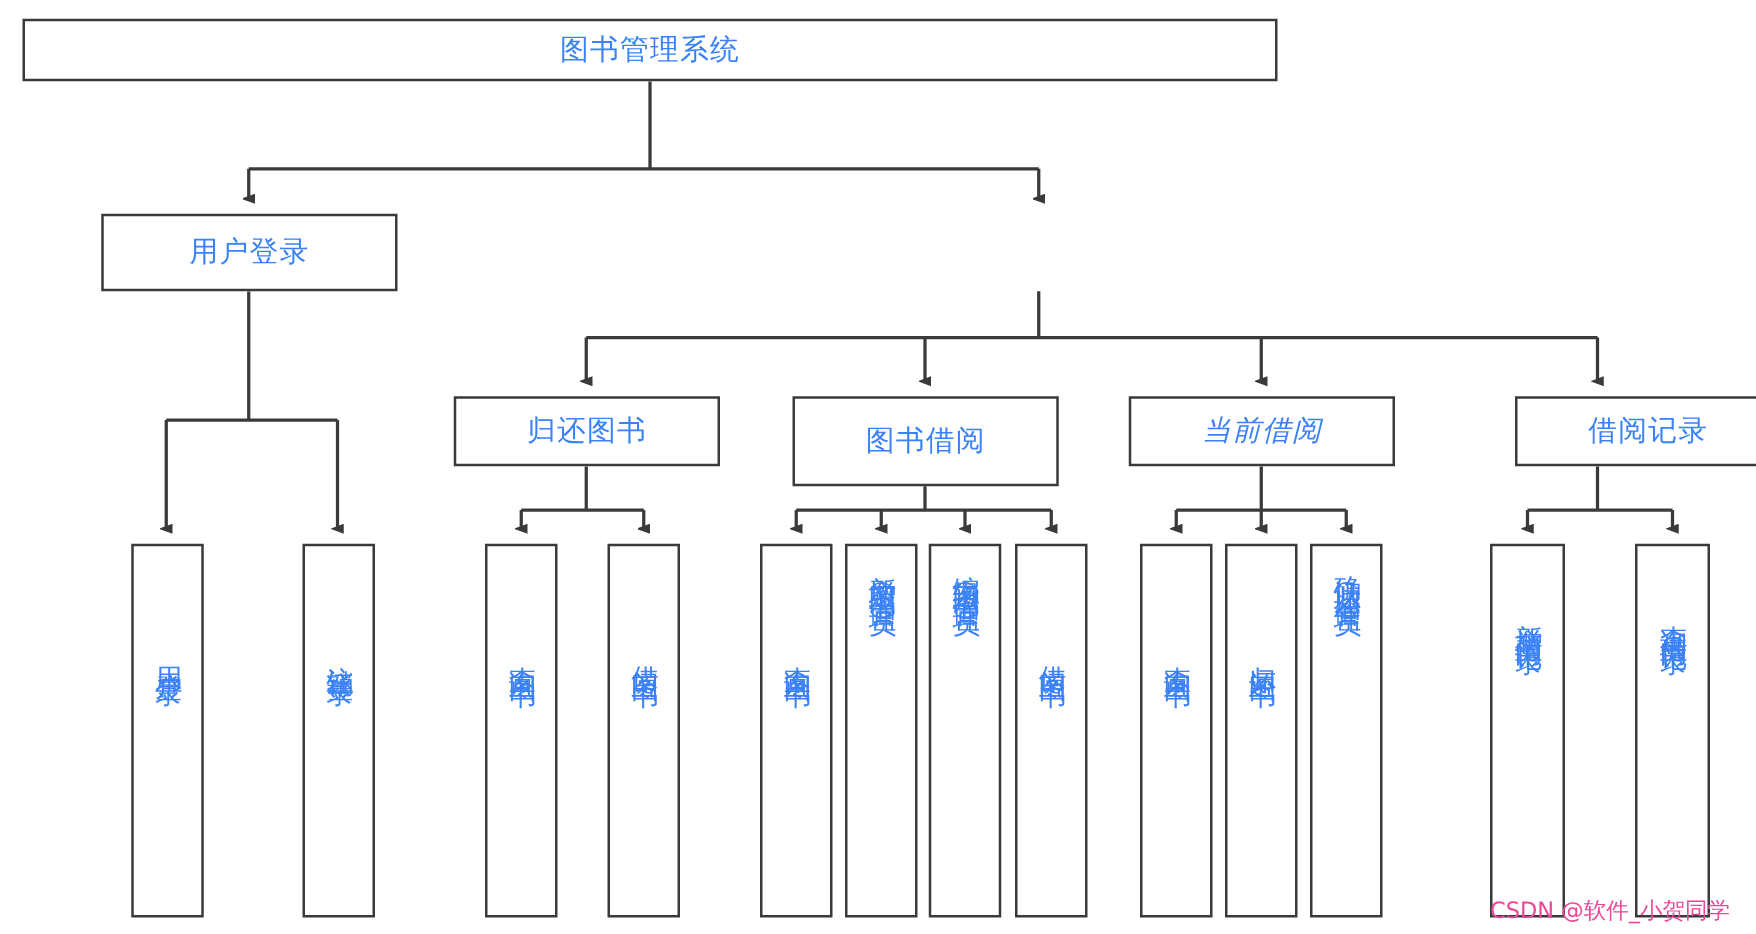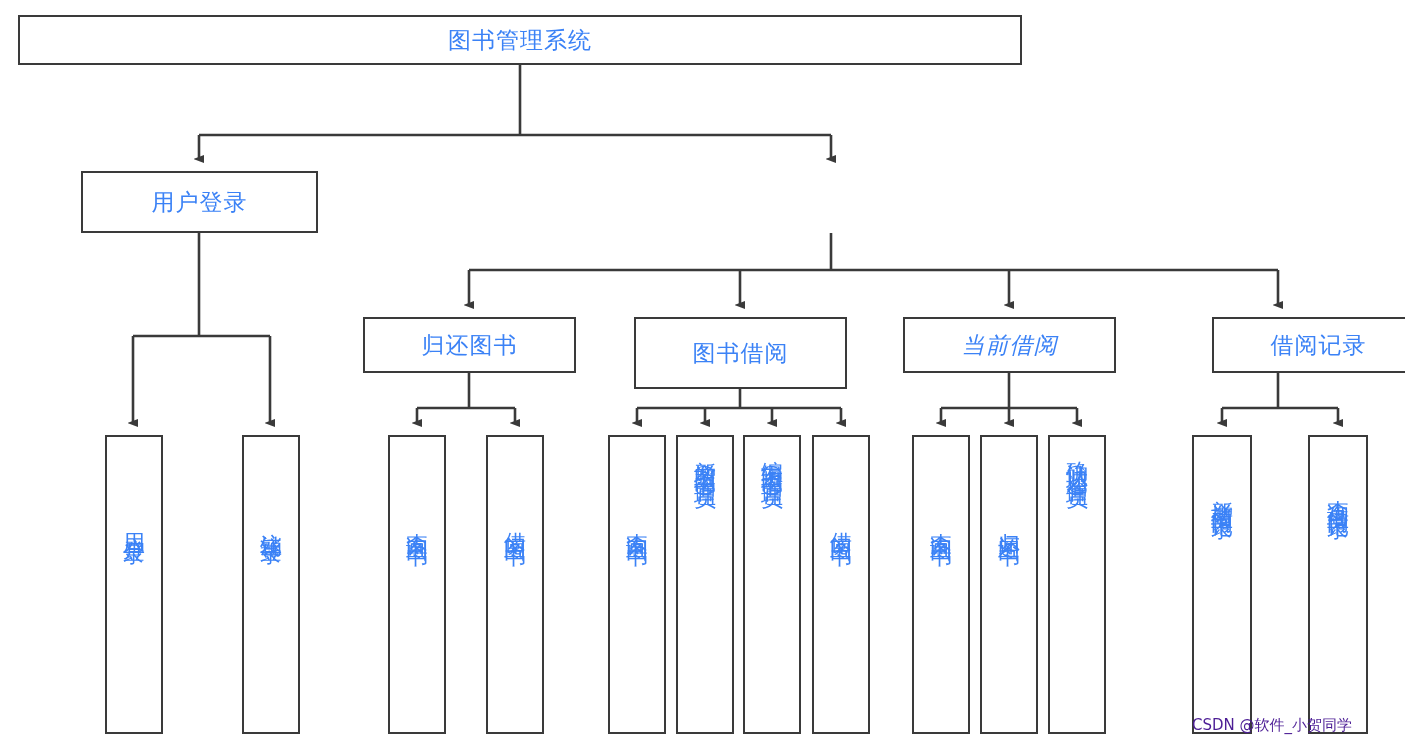--- a/index.html
+++ b/index.html
@@ -59,22 +59,22 @@
   .node.vert .label {
     writing-mode: vertical-rl;
     text-orientation: upright;
     font-size: 22px;
     line-height: 1.0;
     letter-spacing: 4px;
     white-space: nowrap;
   }
   .watermark {
     position: absolute;
-    font-size: 15px;
-    color: #4c1d95;
+    font-size: 18px;
+    color: #ec4899;
     white-space: nowrap;
     user-select: none;
   }
 </style>
 </head>
 <body>
 
 <div id="canvas">
 
   <svg class="edges" viewBox="0 0 1405 747">

